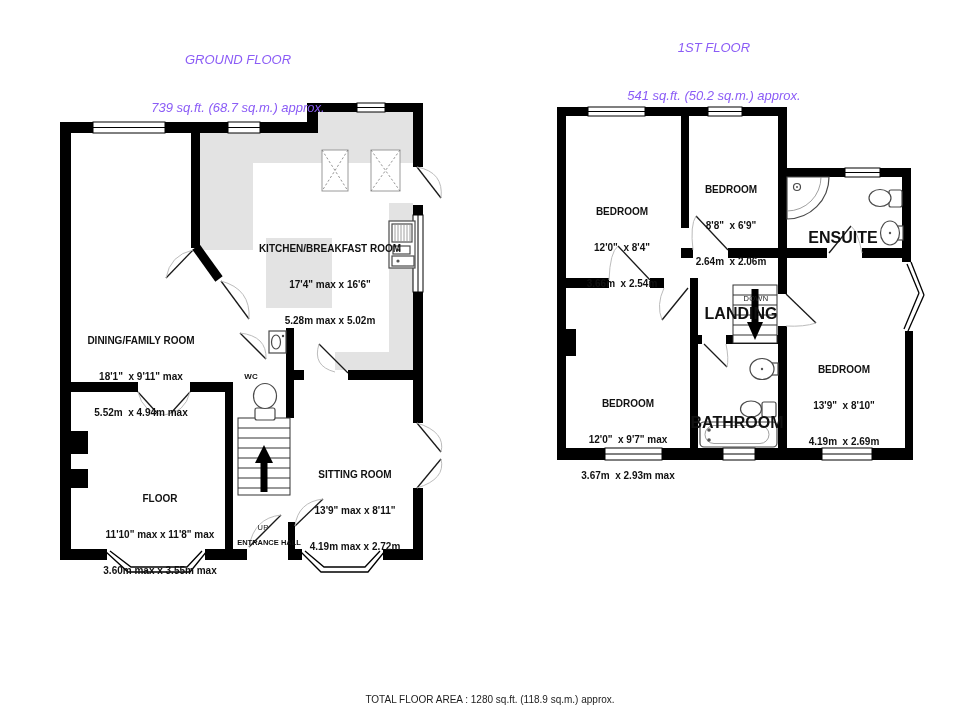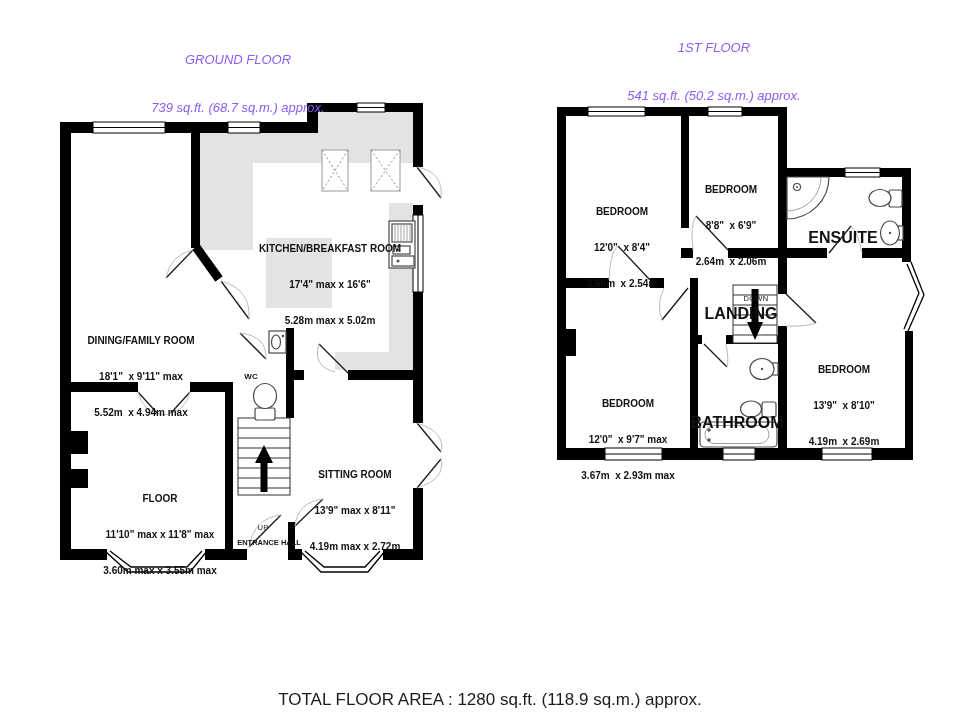--- a/index.html
+++ b/index.html
@@ -33,21 +33,21 @@
        font-size:13px;line-height:16px;color:#8b5cf6;white-space:pre;font-style:italic;}
   .room-label{position:absolute;transform:translateX(-50%);text-align:center;
        font-weight:bold;font-size:10px;line-height:12px;color:#111;white-space:pre;}
   .room-label span{display:block;white-space:pre;}
   .big{font-size:16px;}
   .tiny{font-size:8px;font-weight:bold;}
   .micro{font-size:7.5px;font-weight:normal;letter-spacing:.3px;color:#222;}
   .hall{font-size:7.5px;}
   .footer{position:absolute;left:490px;transform:translateX(-50%);top:656px;
        text-align:center;color:#1c1c1c;white-space:pre;}
-  .footer .total{font-size:17px;line-height:15px;}
+  .footer .total{font-size:10px;line-height:15px;}
 </style>
 </head>
 <body>
 
 <div class="canvas">
 
   <svg width="980" height="721" viewBox="0 0 980 721">
 
     <g>
 

